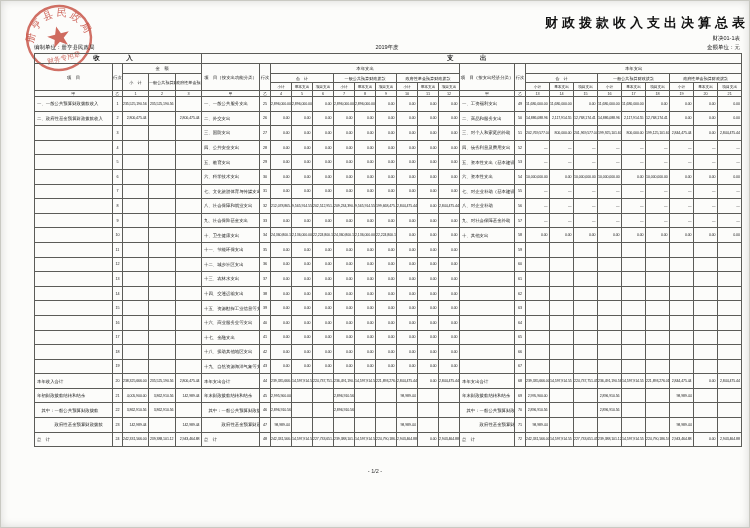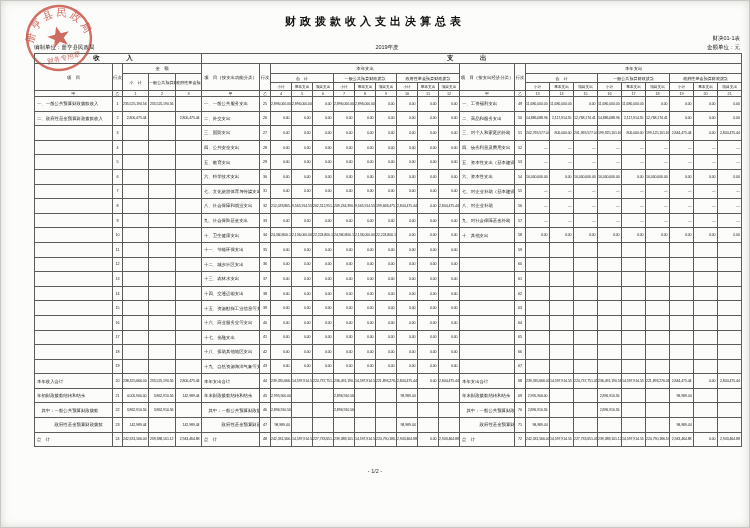--- a/index.html
+++ b/index.html
@@ -5,22 +5,22 @@
   * { margin:0; padding:0; box-sizing:border-box; }
   html,body { background:#d8d8d2; }
   body { font-family:"Liberation Sans","DejaVu Sans",sans-serif; }
   .page {
     position:relative; width:750px; height:528px; margin:0 auto;
     background:#fcfcfa; overflow:hidden;
     box-shadow: inset 0 0 10px rgba(0,0,0,.14);
     border:1px solid #c9c9c2;
   }
   .title {
-    position:absolute; top:13px; left:0; right:0; text-align:center;
-    font-size:11px; font-weight:bold; letter-spacing:4px; color:#121212;
+    position:absolute; top:13px; left:0; right:0; text-align:right;
+    font-size:13px; font-weight:bold; letter-spacing:4px; color:#121212;
   }
   .meta { position:absolute; top:33px; left:33px; right:9px; height:18px; font-size:5.5px; color:#222; }
   .meta .m-left   { position:absolute; left:0; bottom:1px; }
   .meta .m-center { position:absolute; left:0; right:0; bottom:1px; text-align:center; }
   .meta .m-right  { position:absolute; right:0; top:0; text-align:right; line-height:1.6; }
   table {
     position:absolute; top:52px; left:33px; width:707px;
     border-collapse:collapse; table-layout:fixed;
   }
   th, td {

